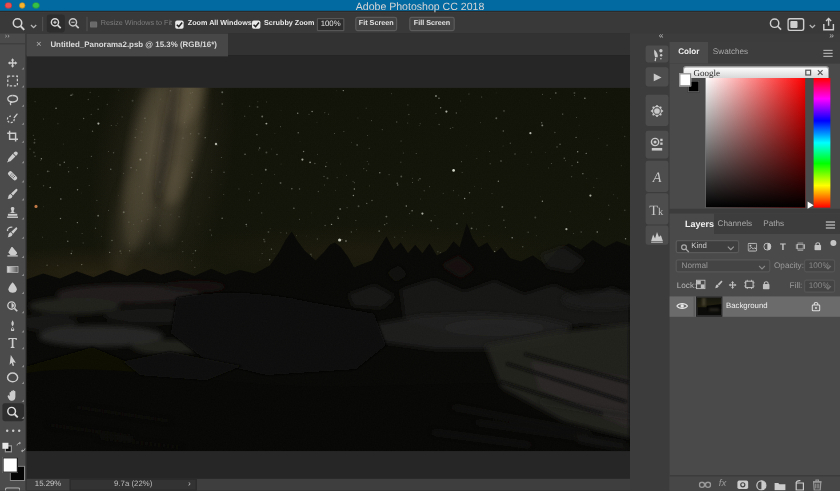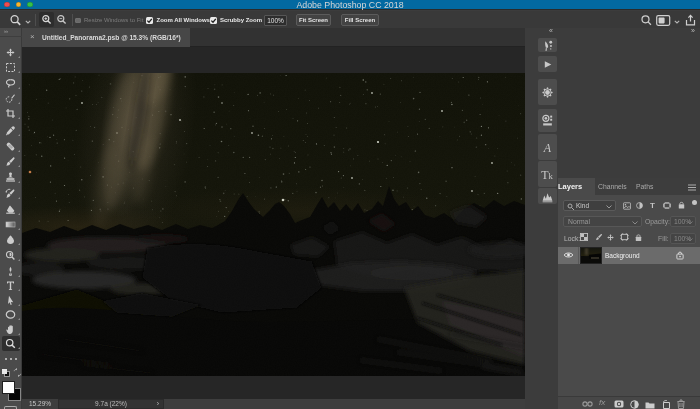--- a/index.html
+++ b/index.html
@@ -810,24 +810,44 @@
       <text x="5.5" y="10" font-family="Liberation Serif, serif" font-size="11" fill="#c8c8c8" text-anchor="middle">T<tspan font-size="8">k</tspan></text>
     </svg>
     <div style="position:absolute;left:13px;top:160px;width:19px;height:16px;background:#4d4d4d;border-radius:2px"></div>
     <svg style="position:absolute;left:16px;top:161.5px" width="13" height="13" viewBox="0 0 12 12">
       <g fill="#c8c8c8">
         <path d="M1.5 10 L3 5 L4.5 8 L6 3 L7.5 7 L9 5.5 L10.5 10 Z"></path>
         <rect x="1.5" y="10.5" width="9" height="0.8"></rect>
       </g>
     </svg>
 
+ <div class="abs" style="left:33px;top:7px;width:142px;height:139px;background:#4a4a4a;font-size:6.8px">
+   <div class="abs" style="left:0;top:0;width:142px;height:18px;background:#3d3d3d"></div>
+   <div class="abs" style="left:0;top:0;width:32px;height:18px;background:#4a4a4a;color:#f0f0f0;text-align:center;line-height:18px;font-weight:bold">Color</div>
+   <div class="abs" style="left:36px;top:0;color:#a9a9a9;line-height:18px">Swatches</div>
+   <svg class="abs" style="left:128px;top:6px" width="8" height="7" viewBox="0 0 8 7">
+        <path d="M0 1 H8 M0 3.5 H8 M0 6 H8" stroke="#ababab" stroke-width="1.1"></path>
+      </svg>
+   <div class="abs" style="left:11px;top:20px;width:122px;height:10px;background:linear-gradient(#fefefe,#d8d8d8);border-radius:3px 3px 0 0;border:1px solid #9a9a9a;border-bottom:none">
+     <div class="abs" style="left:8px;top:0px;font-family:'Liberation Serif',serif;font-size:7.5px;color:#2a2a2a;line-height:10px">Google</div>
+     <div class="abs" style="right:14px;top:2.2px;width:4.6px;height:4.6px;border:1px solid #555"></div>
+     <svg class="abs" style="right:4px;top:2.4px" width="5" height="5" viewBox="0 0 5 5">
+          <path d="M0.5 0.5 L4.5 4.5 M4.5 0.5 L0.5 4.5" stroke="#555" stroke-width="0.9"></path>
+        </svg>
+   </div>
+   <div class="abs" style="left:30px;top:30px;width:83px;height:108px;background:linear-gradient(to bottom, rgba(0,0,0,0) 0%, #000 100%), linear-gradient(to right, #fff 0%, #f00 100%)"></div>
+   <div class="abs" style="left:8px;top:25.5px;width:10px;height:11px;background:#fff;border:1px solid #8a8a8a;z-index:3"></div>
+   <div class="abs" style="left:14.6px;top:31.6px;width:10px;height:10px;background:#000;border:1.5px solid #666;z-index:2"></div>
+   <div class="abs" style="left:120px;top:30px;width:14px;height:108px;background:linear-gradient(to bottom,#f00 0%,#f0f 16%,#00f 33%,#0ff 50%,#0f0 66%,#ff0 83%,#f00 100%)"></div>
+   <div class="abs" style="left:114.5px;top:132.5px;width:0;height:0;border-top:3.5px solid transparent;border-bottom:3.5px solid transparent;border-left:5px solid #fff"></div>
+ </div>
 
  <div class="abs" style="left:33px;top:150px;width:142px;height:231px;background:#4a4a4a;font-size:6.8px">
    <div class="abs" style="left:0;top:0;width:142px;height:17px;background:#3d3d3d"></div>
-   <div class="abs" style="left:0;top:0;width:37px;height:17px;background:#4a4a4a;font-weight:bold;color:#f2f2f2;text-align:left;line-height:17px;font-size:7.5px">Layers</div>
+   <div class="abs" style="left:0;top:0;width:37px;height:17px;background:#4a4a4a;font-weight:bold;color:#f2f2f2;text-align:right;line-height:17px;font-size:7.5px">Layers</div>
    <div class="abs" style="left:40px;top:0;color:#a9a9a9;line-height:17px">Channels</div>
    <div class="abs" style="left:78px;top:0;color:#a9a9a9;line-height:17px">Paths</div>
    <svg class="abs" style="left:130px;top:5.5px" width="8" height="7" viewBox="0 0 8 7">
         <path d="M0 1 H8 M0 3.5 H8 M0 6 H8" stroke="#ababab" stroke-width="1.1"></path>
       </svg>
 
    <div class="abs" style="left:5px;top:22px;width:53px;height:11px;background:#3f3f3f;border:1px solid #5a5a5a;border-radius:2px">
      <svg class="abs" style="left:2.5px;top:2px" width="8" height="8" viewBox="0 0 8 8">
           <circle cx="3" cy="3" r="2" fill="none" stroke="#aaa" stroke-width="1"></circle>
           <path d="M4.5 4.5 L7 7" stroke="#aaa" stroke-width="1"></path>

